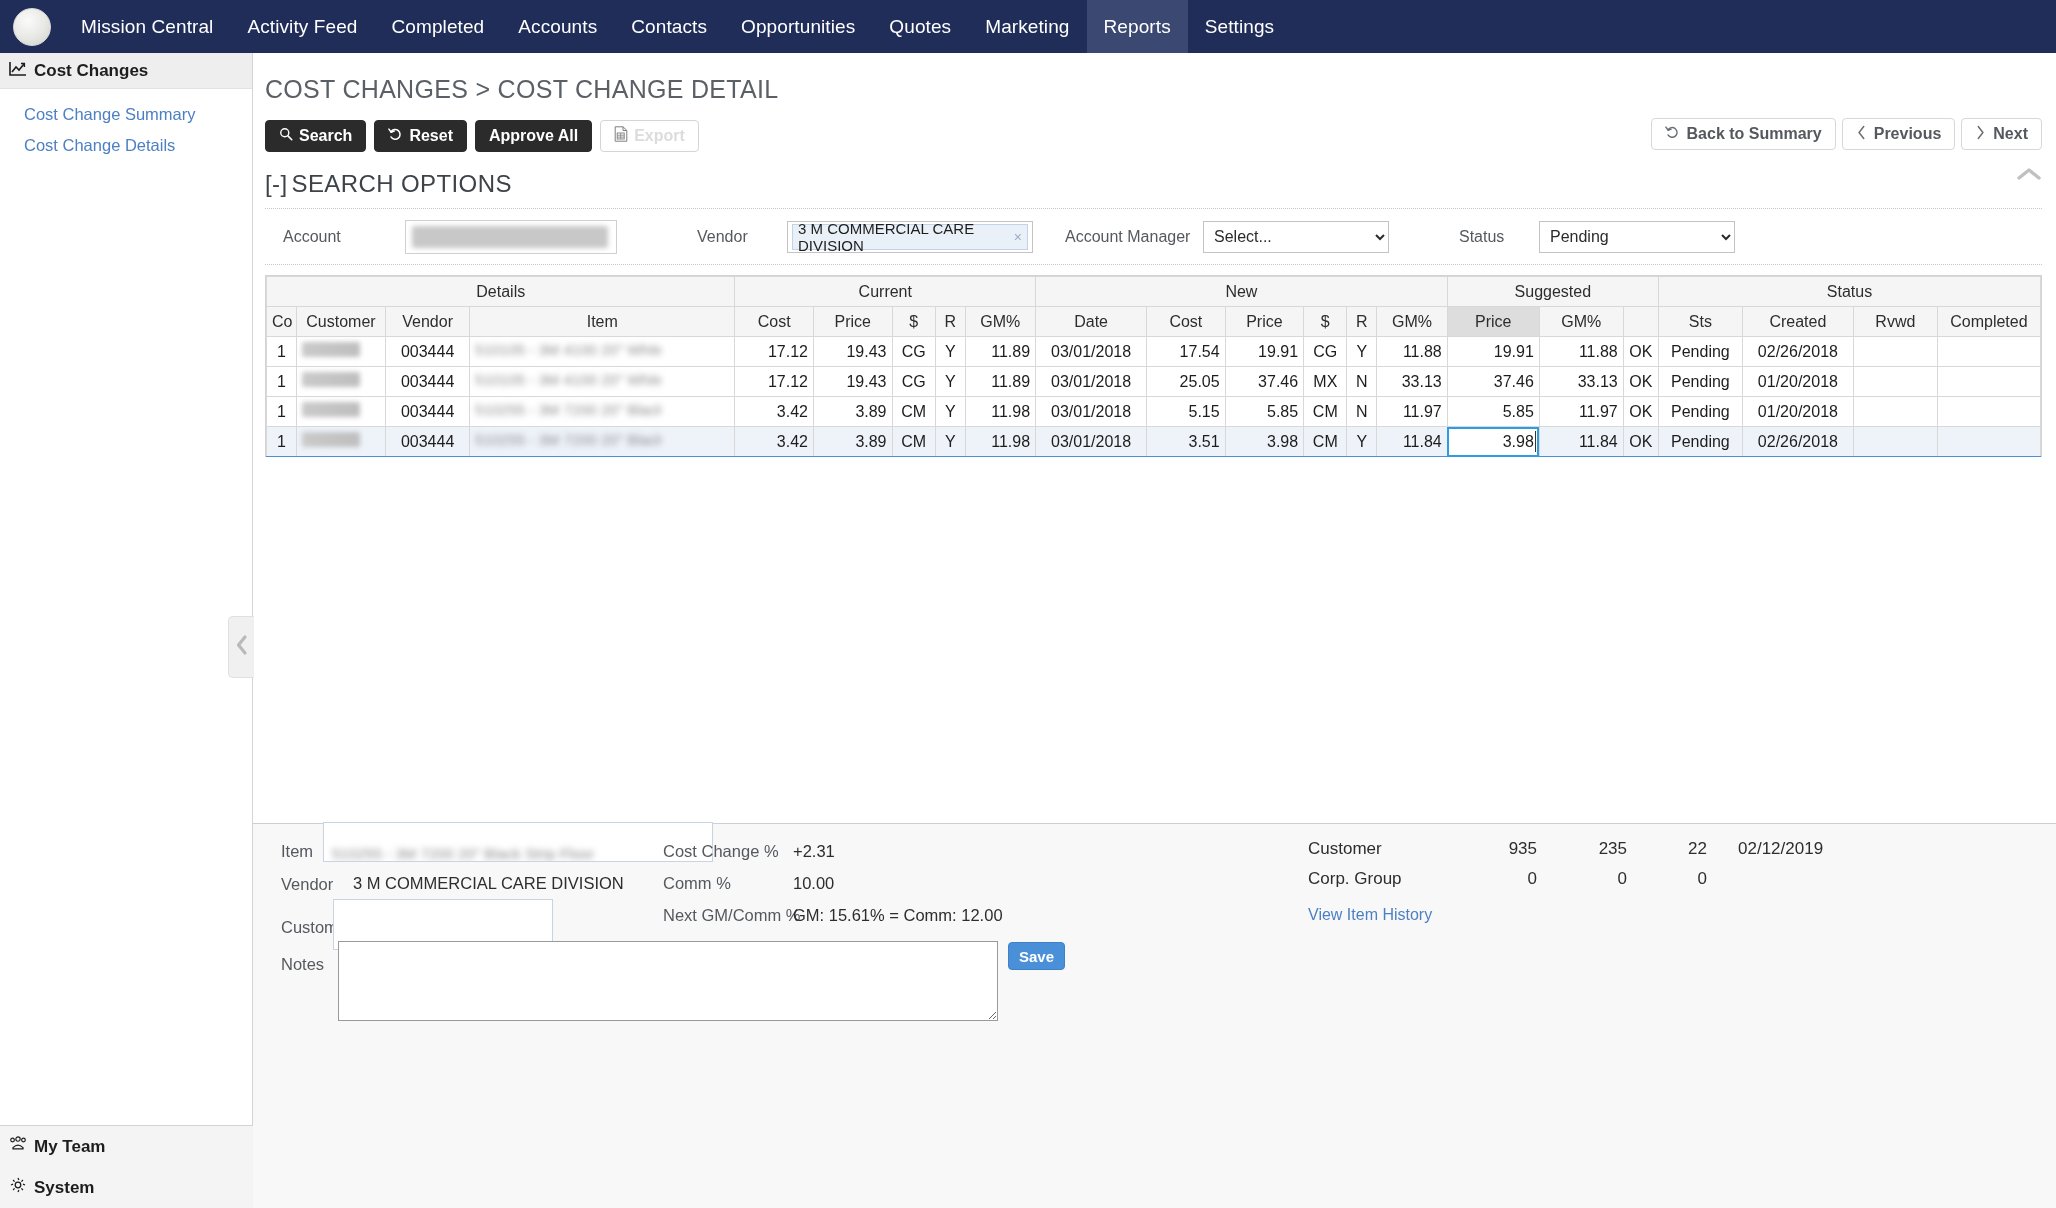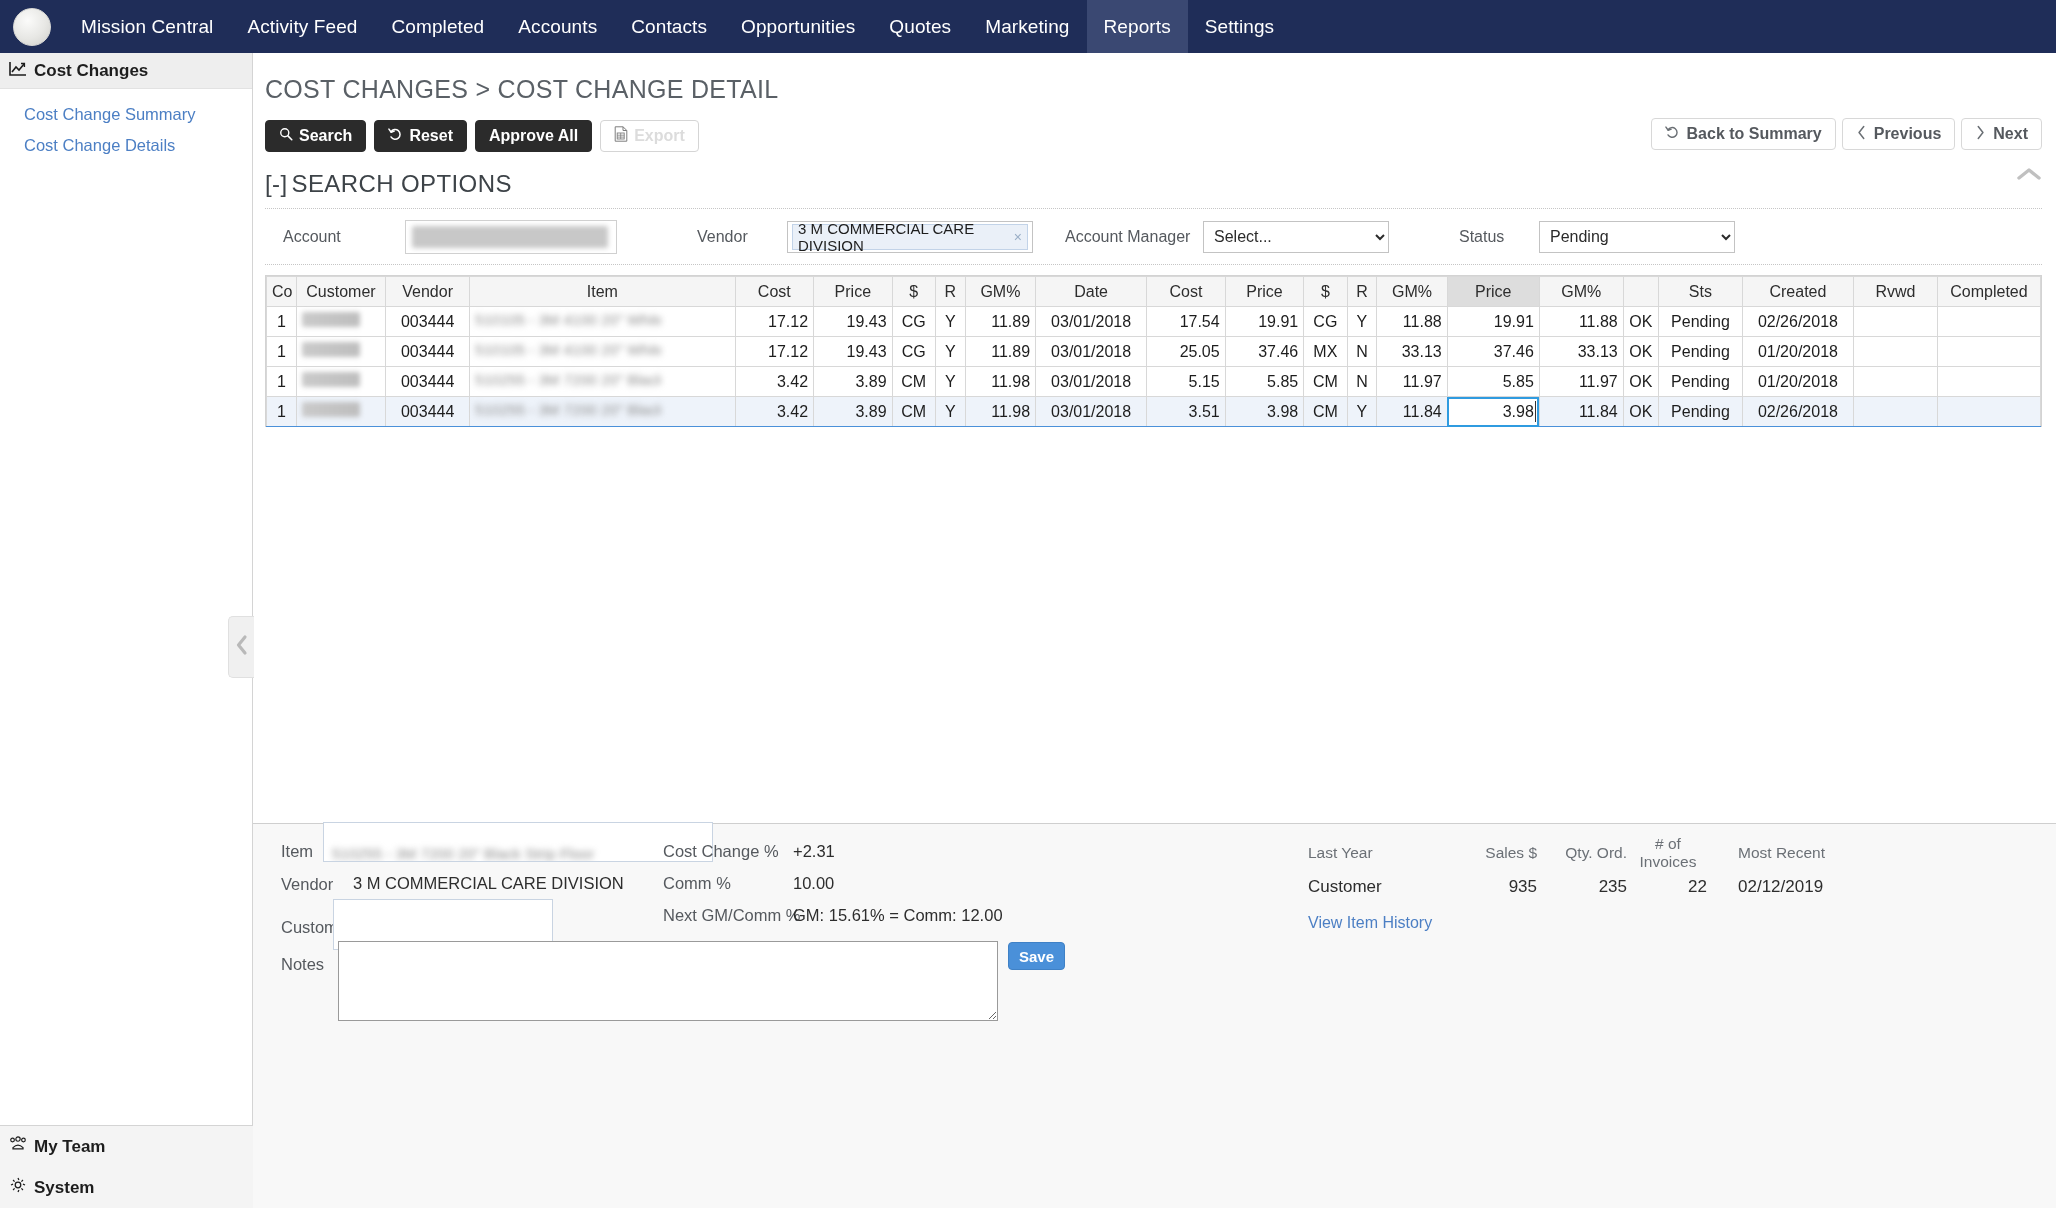--- a/index.html
+++ b/index.html
@@ -416,20 +416,27 @@
           <col style="width:52px">
         <col style="width:68px">
           <col style="width:62px">
           <col style="width:26px">
         <col style="width:62px">
           <col style="width:82px">
           <col style="width:62px">
           <col style="width:76px">
       </colgroup>
       <thead>
+        <tr>
+          <th colspan="4">Details</th>
+          <th colspan="5">Current</th>
+          <th colspan="6">New</th>
+          <th colspan="3">Suggested</th>
+          <th colspan="4">Status</th>
+        </tr>
         <tr>
           <th>Co</th>
           <th>Customer</th>
           <th>Vendor</th>
           <th>Item</th>
           <th>Cost</th>
           <th>Price</th>
           <th>$</th>
           <th>R</th>
           <th>GM%</th>
@@ -580,32 +587,32 @@
     <div style="position:absolute;left:1055px;top:10px;width:640px;">
       <table style="border-collapse:collapse;width:540px;">
         <colgroup>
             <col style="width:140px">
             <col style="width:90px">
             <col style="width:90px">
             <col style="width:80px">
             <col style="width:140px">
           </colgroup>
         <tbody>
-            <tr>
-          <td class="stat-head" style="padding:4px 0;">Last Year</td>
-          <td class="stat-head" style="text-align:right;">Sales $</td>
-          <td class="stat-head" style="text-align:right;">Qty. Ord.</td>
-          <td class="stat-head" style="text-align:center;line-height:1.15;"># of<br>Invoices</td>
-          <td class="stat-head" style="text-align:left;padding-left:30px;">Most Recent</td>
-        </tr>
         <tr>
           <td class="stat-row-lbl" style="padding:5px 0;">Customer</td>
           <td class="stat-num">935</td>
           <td class="stat-num">235</td>
           <td class="stat-num">22</td>
           <td class="stat-row-lbl" style="padding-left:30px;">02/12/2019</td>
         </tr>
+        <tr>
+          <td class="stat-row-lbl" style="padding:5px 0;">Corp. Group</td>
+          <td class="stat-num">0</td>
+          <td class="stat-num">0</td>
+          <td class="stat-num">0</td>
+          <td class="stat-row-lbl" style="padding-left:30px;"></td>
+        </tr>
       </tbody>
         </table>
       <a style="color:#4c7fc4;font-size:16px;cursor:pointer;display:inline-block;margin-top:12px;">View Item History</a>
     </div>
   </div>
 </div>
 
 </body></html>

